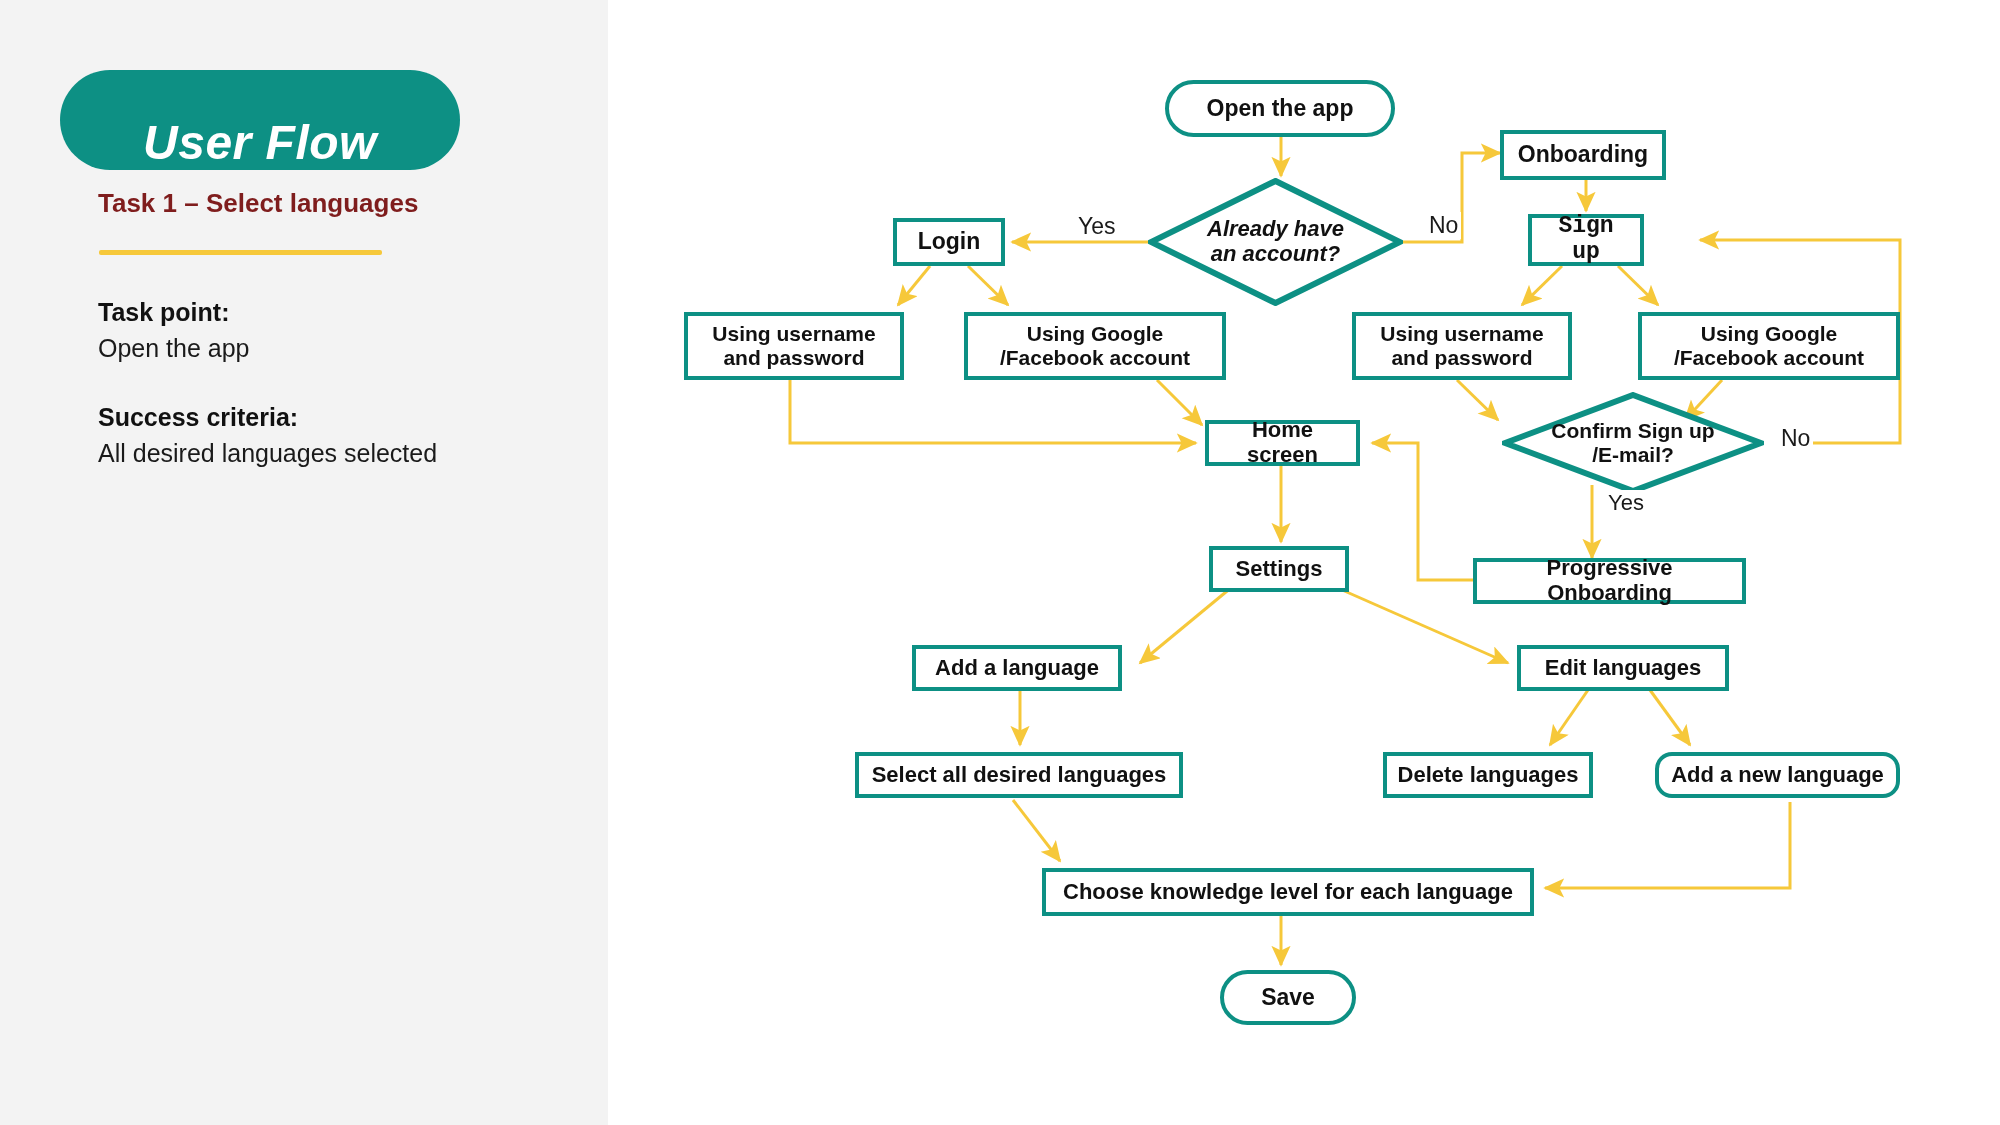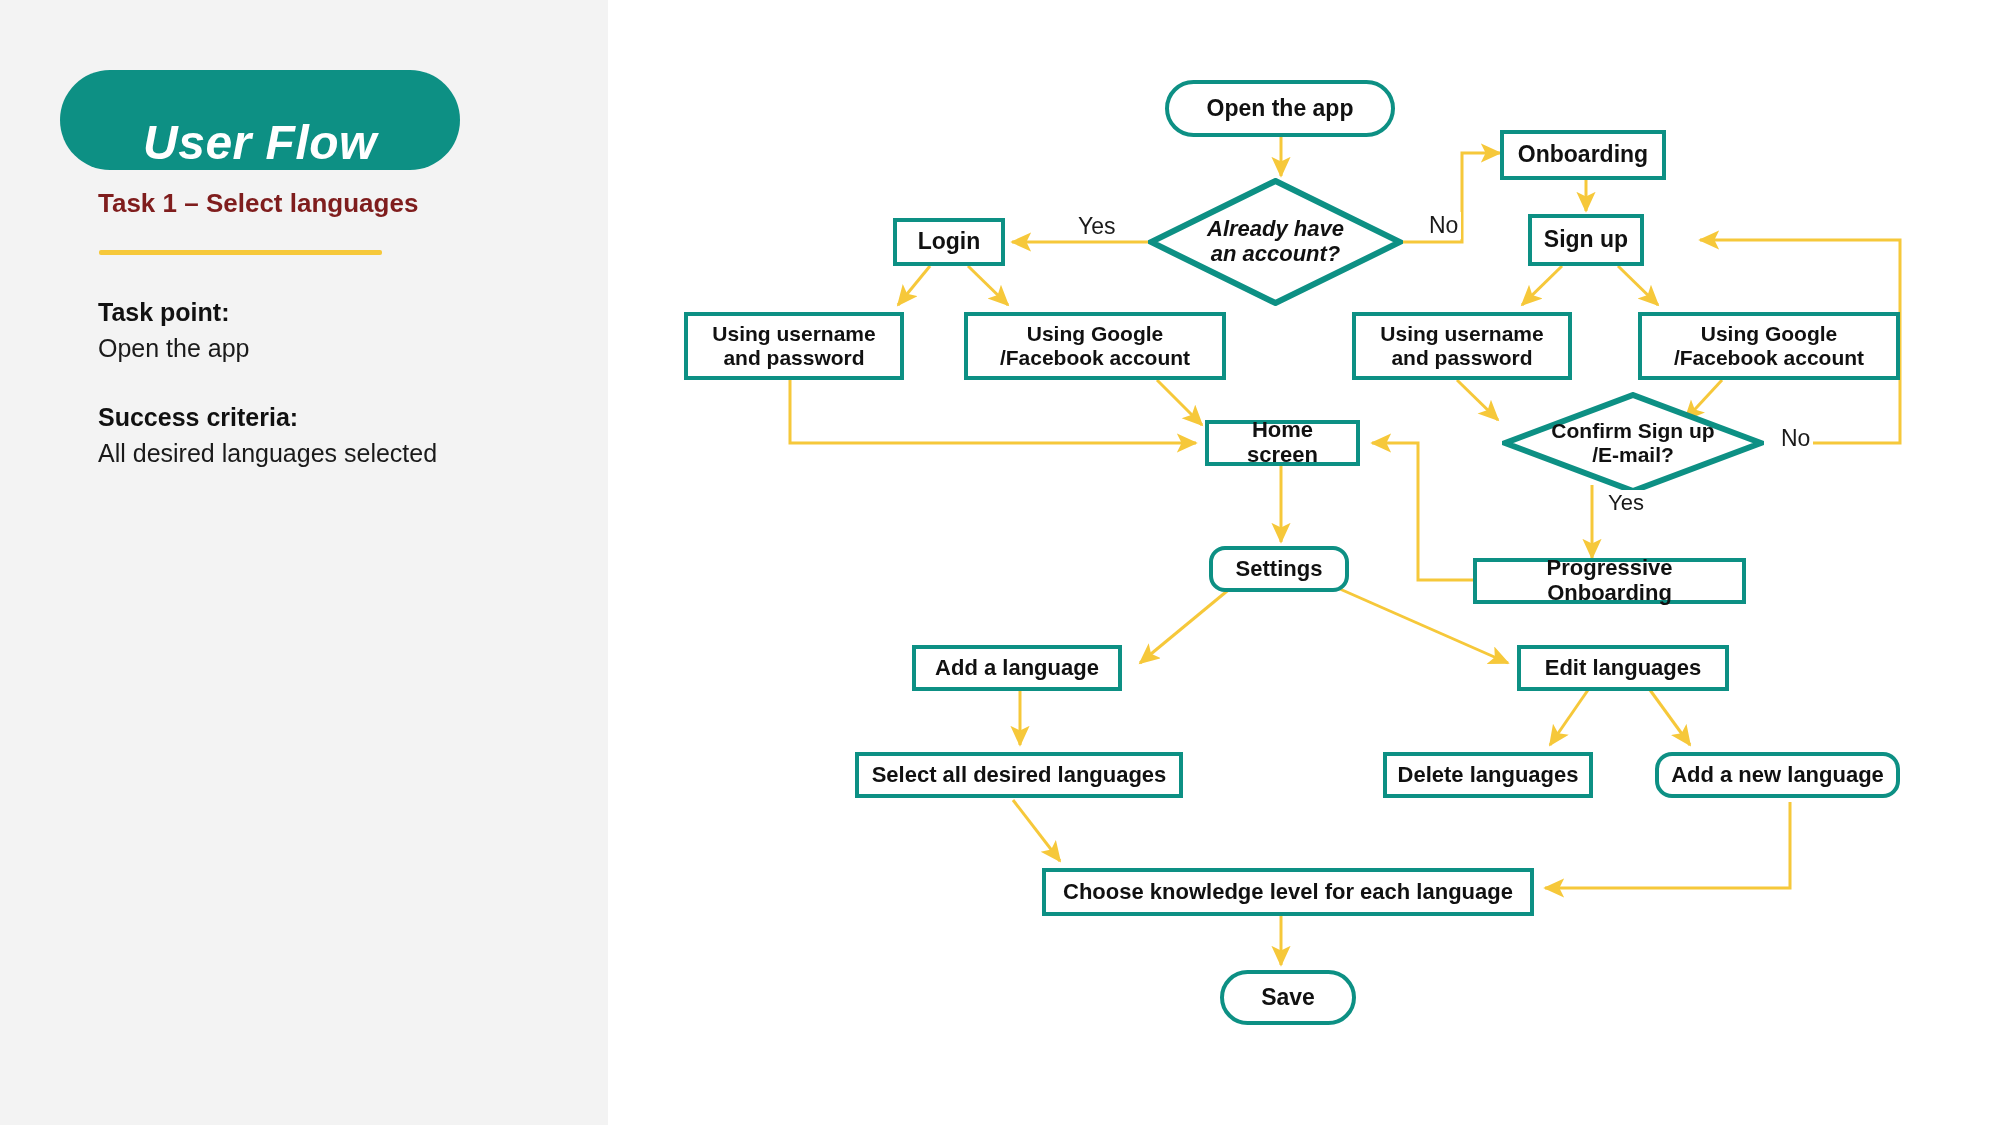--- a/index.html
+++ b/index.html
@@ -170,21 +170,21 @@
   </div>
 
   <div class="node rect" style="left:893px;top:218px;width:112px;height:48px;font-size:23px;">
     <span class="txt">Login</span>
   </div>
 
   <div class="node rect" style="left:1500px;top:130px;width:166px;height:50px;font-size:23px;">
     <span class="txt">Onboarding</span>
   </div>
 
-  <div class="node rect" style="left:1528px;top:214px;width:116px;height:52px;font-size:23px;">
+  <div class="node rect" style="left:1528px;top:214px;width:116px;height:52px;font-size:23px;font-family:Liberation Mono, monospace;">
     <span class="txt">Sign up</span>
   </div>
 
   <div class="node rect" style="left:684px;top:312px;width:220px;height:68px;font-size:21px;">
     <span class="txt">Using username
 and password</span>
   </div>
 
   <div class="node rect" style="left:964px;top:312px;width:262px;height:68px;font-size:21px;">
     <span class="txt">Using Google
@@ -210,21 +210,21 @@
       <polygon points="131,3 259,51 131,99 3,51" fill="#ffffff" stroke="#0d9084" stroke-width="6"></polygon>
     </svg>
     <div class="dlabel" style="font-size:21px;">Confirm Sign up
 /E-mail?</div>
   </div>
 
   <div class="node rect" style="left:1473px;top:558px;width:273px;height:46px;font-size:22px;">
     <span class="txt">Progressive Onboarding</span>
   </div>
 
-  <div class="node rect" style="left:1209px;top:546px;width:140px;height:46px;font-size:22px;border-radius:16px;">
+  <div class="node rect" style="left:1209px;top:546px;width:140px;height:46px;font-size:22px;">
     <span class="txt">Settings</span>
   </div>
 
   <div class="node rect" style="left:912px;top:645px;width:210px;height:46px;font-size:22px;">
     <span class="txt">Add a language</span>
   </div>
 
   <div class="node rect" style="left:1517px;top:645px;width:212px;height:46px;font-size:22px;">
     <span class="txt">Edit languages</span>
   </div>

